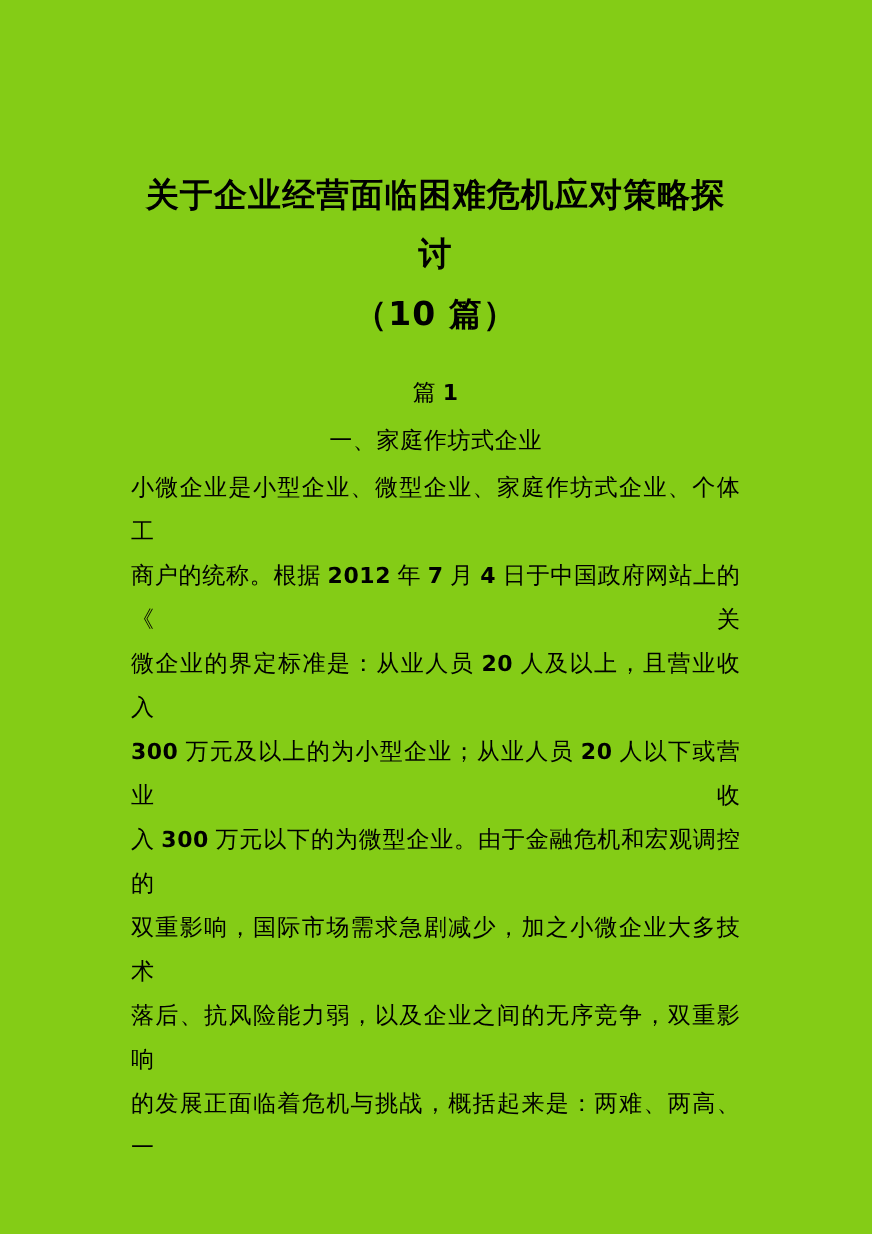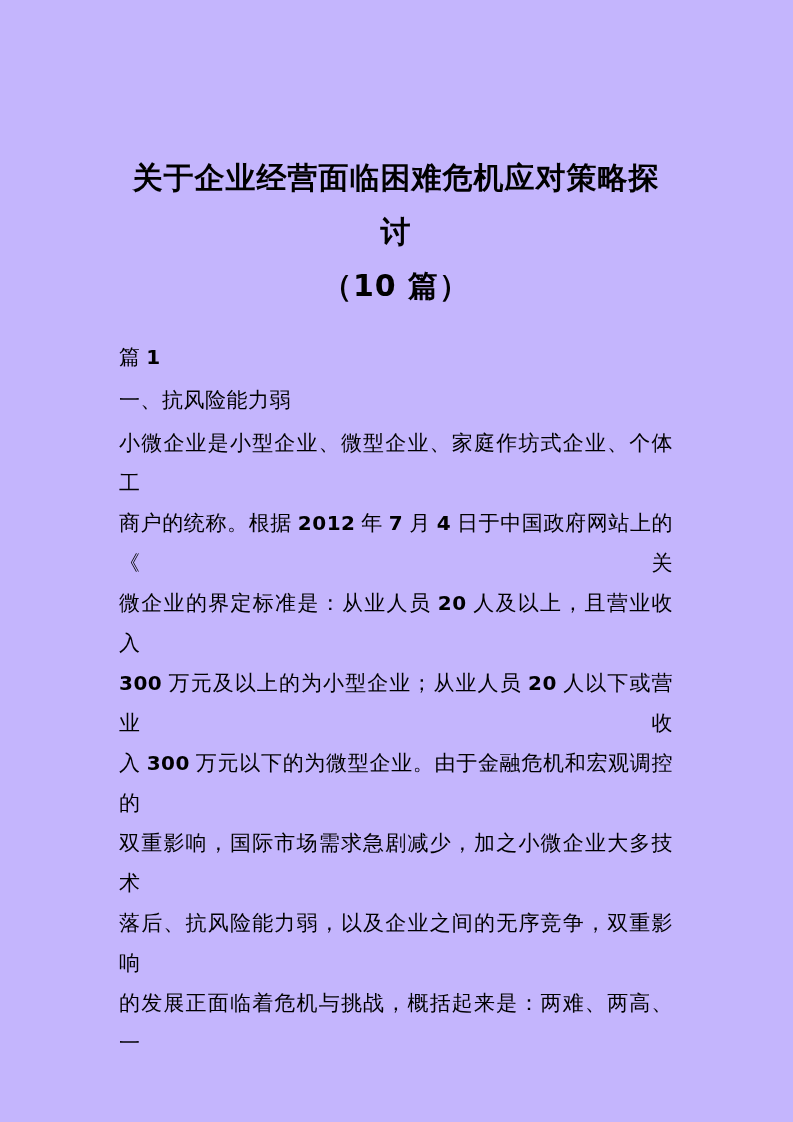--- a/index.html
+++ b/index.html
@@ -5,21 +5,21 @@
   html, body {
     margin: 0;
     padding: 0;
     background: #ffffff;
   }
   .page {
     position: relative;
     width: 793px;
     height: 1122px;
     margin: 0 auto;
-    background: #c4b5fd;
+    background: #84cc16;
     box-sizing: border-box;
     padding: 151px 120px 0 119px;
     color: #000000;
     font-family: "Liberation Serif", "DejaVu Serif", serif;
     overflow: hidden;
   }
   .doc-title {
     font-family: "DejaVu Sans", "Liberation Sans", sans-serif;
     font-weight: bold;
     font-size: 30px;
@@ -36,21 +36,21 @@
     line-height: 40px;
     letter-spacing: 0.5px;
     white-space: nowrap;
   }
   .line.just {
     white-space: normal;
     text-align: justify;
     text-align-last: justify;
   }
   .line.left {
-    text-align: left;
+    text-align: center;
   }
   
   .num {
     font-family: "DejaVu Sans", "Liberation Sans", sans-serif;
     font-weight: bold;
     font-size: 20px;
   }
 </style>
 </head>
 <body>
@@ -61,21 +61,21 @@
     <span class="title-line" style="display:block;">关于企业经营面临困难危机应对策略探讨</span>
     <span class="title-line" style="display:block;">（10 篇）</span>
   </h1>
 
   <div class="para">
     <div class="line left">篇 <span class="num">1</span></div>
   </div>
 
 
   <div class="para">
-    <div class="line left">一、抗风险能力弱</div>
+    <div class="line left">一、家庭作坊式企业</div>
   </div>
 
   <div class="para">
     <div class="line just">小微企业是小型企业、微型企业、家庭作坊式企业、个体工</div>
     <div class="line just">商户的统称。根据 <span class="num">2012</span> 年 <span class="num">7</span> 月 <span class="num">4</span> 日于中国政府网站上的《关</div>
     <div class="line just">微企业的界定标准是：从业人员 <span class="num">20</span> 人及以上，且营业收入</div>
     <div class="line just"><span class="num">300</span> 万元及以上的为小型企业；从业人员 <span class="num">20</span> 人以下或营业收</div>
     <div class="line just">入 <span class="num">300</span> 万元以下的为微型企业。由于金融危机和宏观调控的</div>
     <div class="line just">双重影响，国际市场需求急剧减少，加之小微企业大多技术</div>
     <div class="line just">落后、抗风险能力弱，以及企业之间的无序竞争，双重影响</div>

